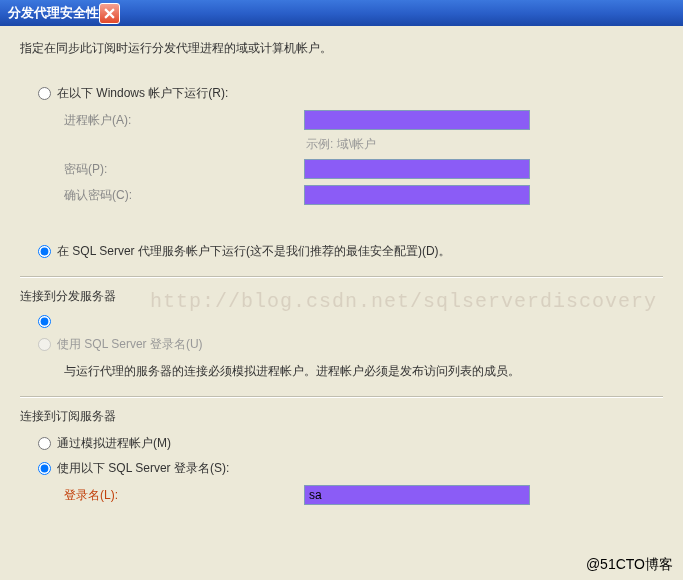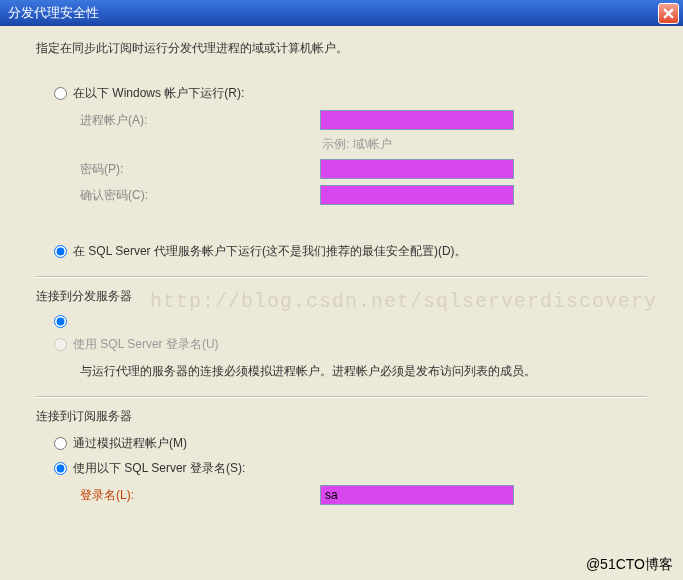--- a/index.html
+++ b/index.html
@@ -1,29 +1,29 @@
 <!DOCTYPE html>
 <html><head>
 <meta charset="utf-8">
 <style>
 * { box-sizing: border-box; margin: 0; padding: 0; }
 body { font-family: "Microsoft YaHei", SimSun, Arial, sans-serif; font-size: 12px; background: #ece9d8; width: 683px; height: 580px; overflow: hidden; }
-.titlebar { background: linear-gradient(to bottom, #3b77dd 0%, #2a5fc9 50%, #1a47a8 100%); color: #fff; height: 26px; display: flex; align-items: center; justify-content: space-between; padding: 0 4px 0 8px; font-weight: normal; }
+.titlebar { background: linear-gradient(to bottom, #3b77dd 0%, #2a5fc9 50%, #1a47a8 100%); color: #fff; height: 26px; display: flex; align-items: center; padding: 0 4px 0 8px; font-weight: bold; }
 .titlebar .title { font-size: 13px; }
 .close-btn { width: 21px; height: 21px; background: linear-gradient(to bottom, #f5a191, #e2482a); border: 1px solid #fff; border-radius: 3px; display: flex; align-items: center; justify-content: center; cursor: pointer; }
 .close-btn svg { width: 11px; height: 11px; }
-.content { padding: 14px 36px; background: #ece9d8; color: #333; }
+.content { padding: 14px 20px; background: #ece9d8; color: #333; }
 .instruction { margin-bottom: 28px; }
 .indent { padding-left: 18px; }
 .radio-row { display: flex; align-items: center; margin: 8px 0; }
 .radio-row input[type=radio] { margin-right: 6px; width: 13px; height: 13px; }
 .radio-row label { cursor: pointer; }
 .form-row { display: flex; align-items: center; margin: 6px 0 6px 26px; }
 .form-row .lbl { width: 240px; color: #888; }
-.form-row input[type=text], .form-row input[type=password] { width: 194px; height: 20px; border: 1px solid #7f9db9; background: #d946ef; padding: 0 4px; font-size: 12px; }
+.form-row input[type=text], .form-row input[type=password] { width: 226px; height: 20px; border: 1px solid #7f9db9; background: #8b5cf6; padding: 0 4px; font-size: 12px; }
 .example { margin-left: 268px; color: #888; margin-top: 2px; margin-bottom: 6px; }
 .disabled-text { color: #999; }
 .watermark { position: absolute; top: 290px; left: 150px; color: #d8d0c0; font-size: 20px; font-family: "Courier New", monospace; letter-spacing: 1px; pointer-events: none; }
 .corner-watermark { position: absolute; bottom: 6px; right: 10px; color: #000000; font-size: 14px; pointer-events: none; }
 hr { border: none; border-top: 1px solid #c0beb0; border-bottom: 1px solid #fff; margin: 16px 0 10px 0; }
 .section-title { margin: 6px 0 10px 0; }
 .note { margin: 10px 0 10px 26px; }
 </style>
 </head>
 <body>

